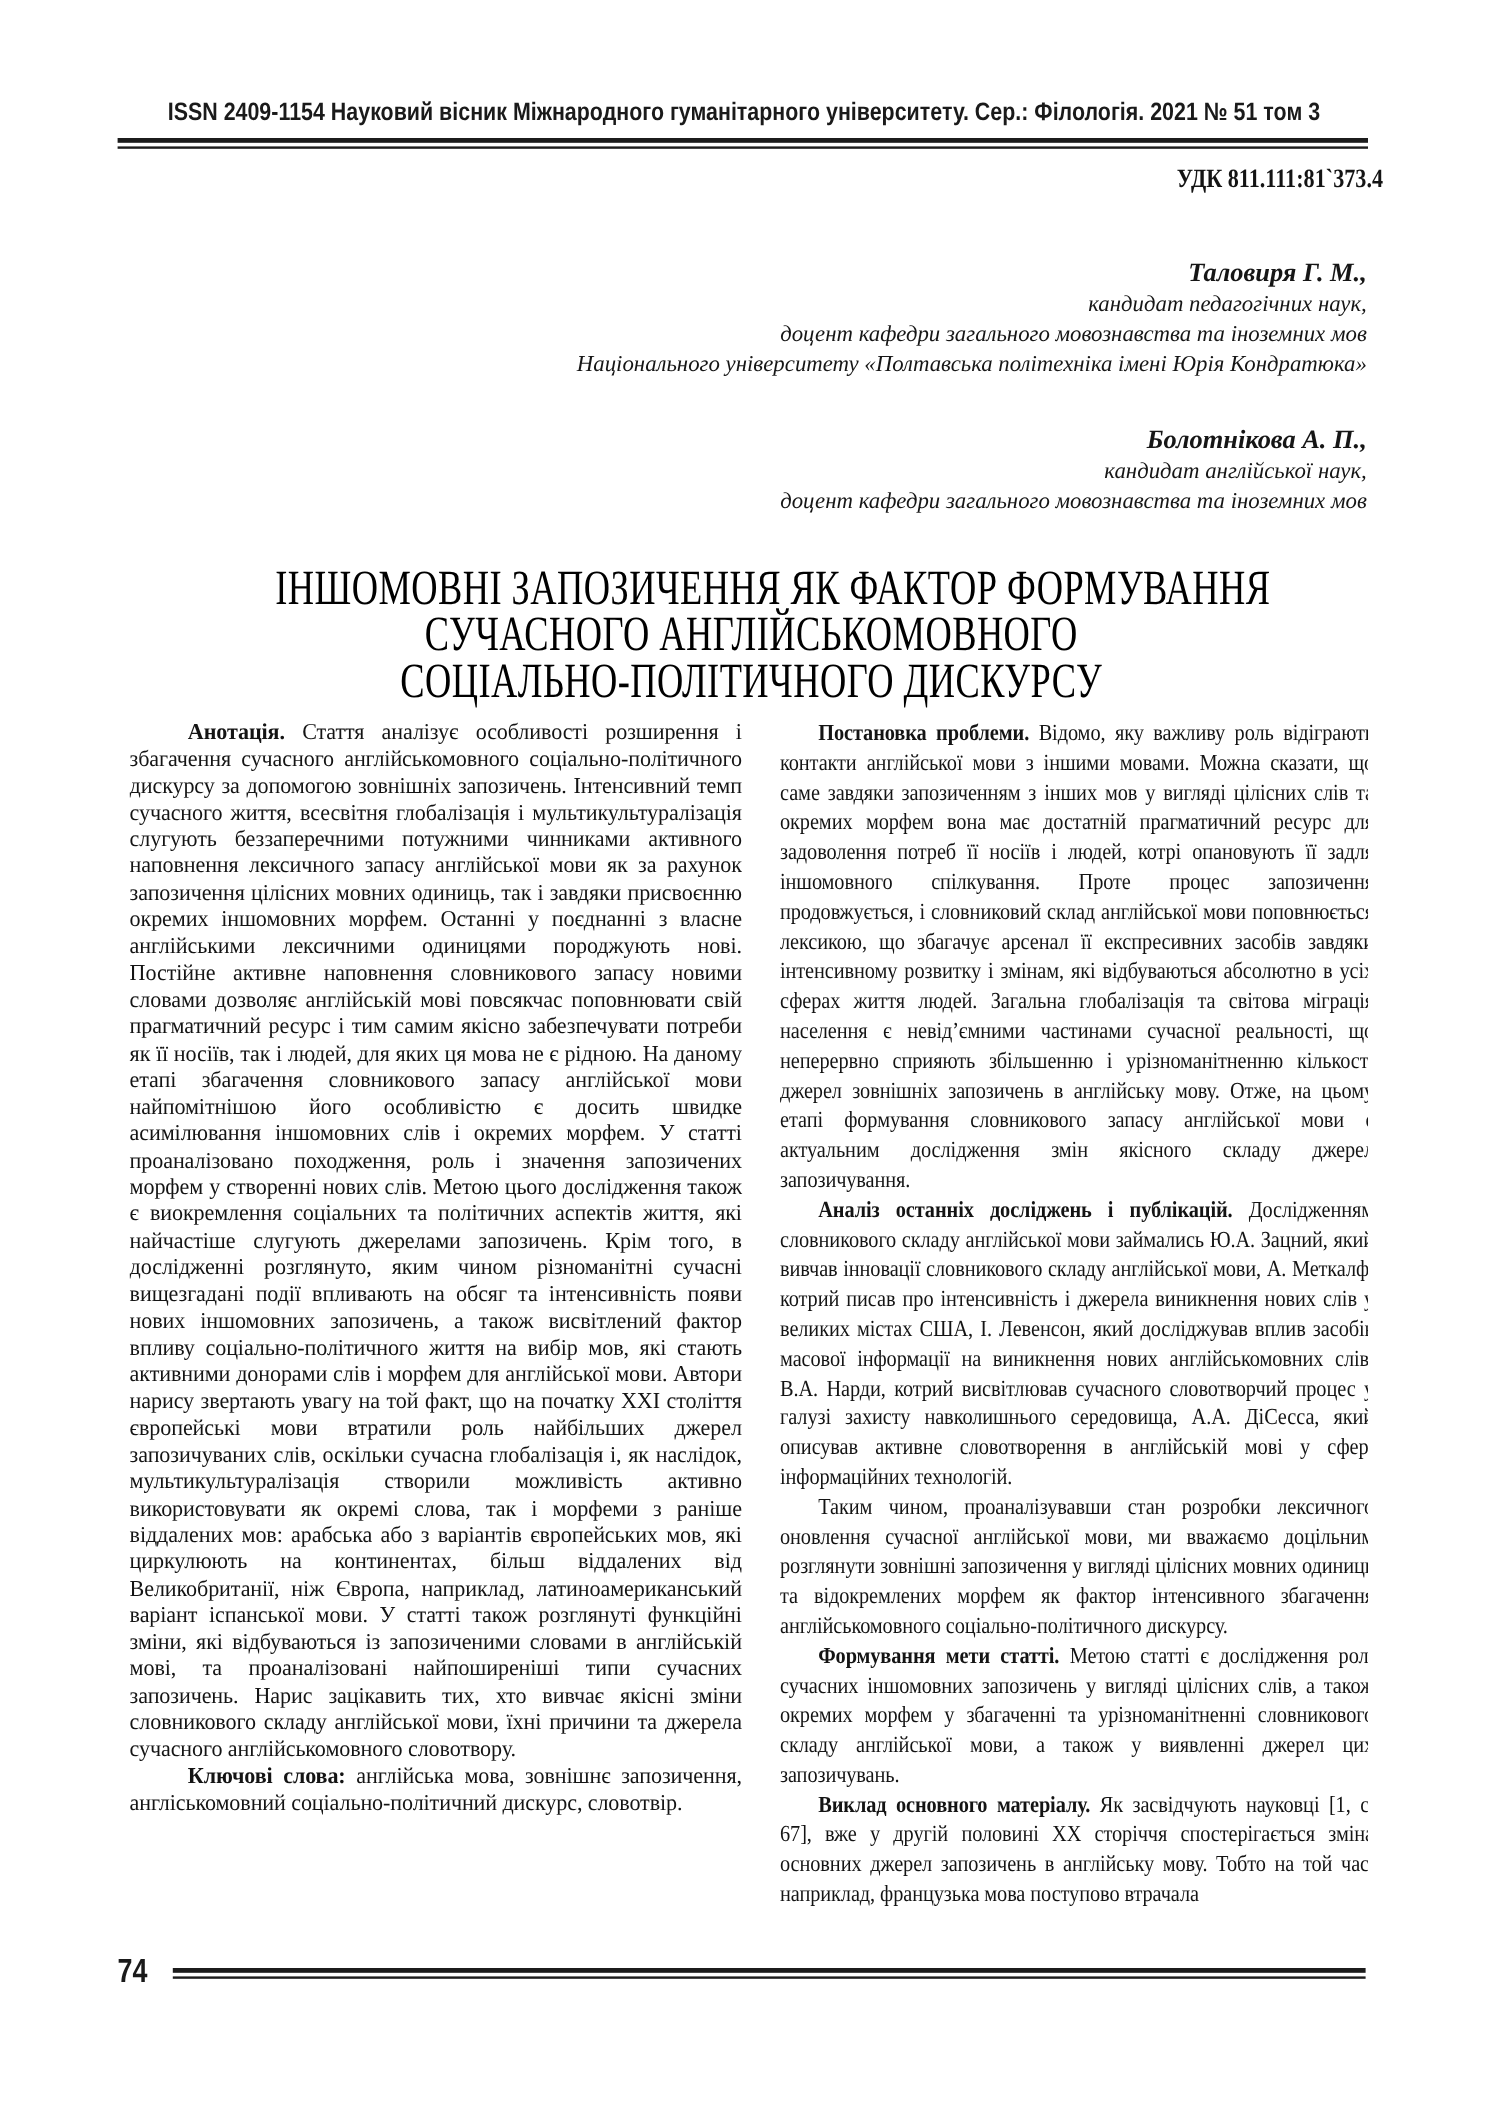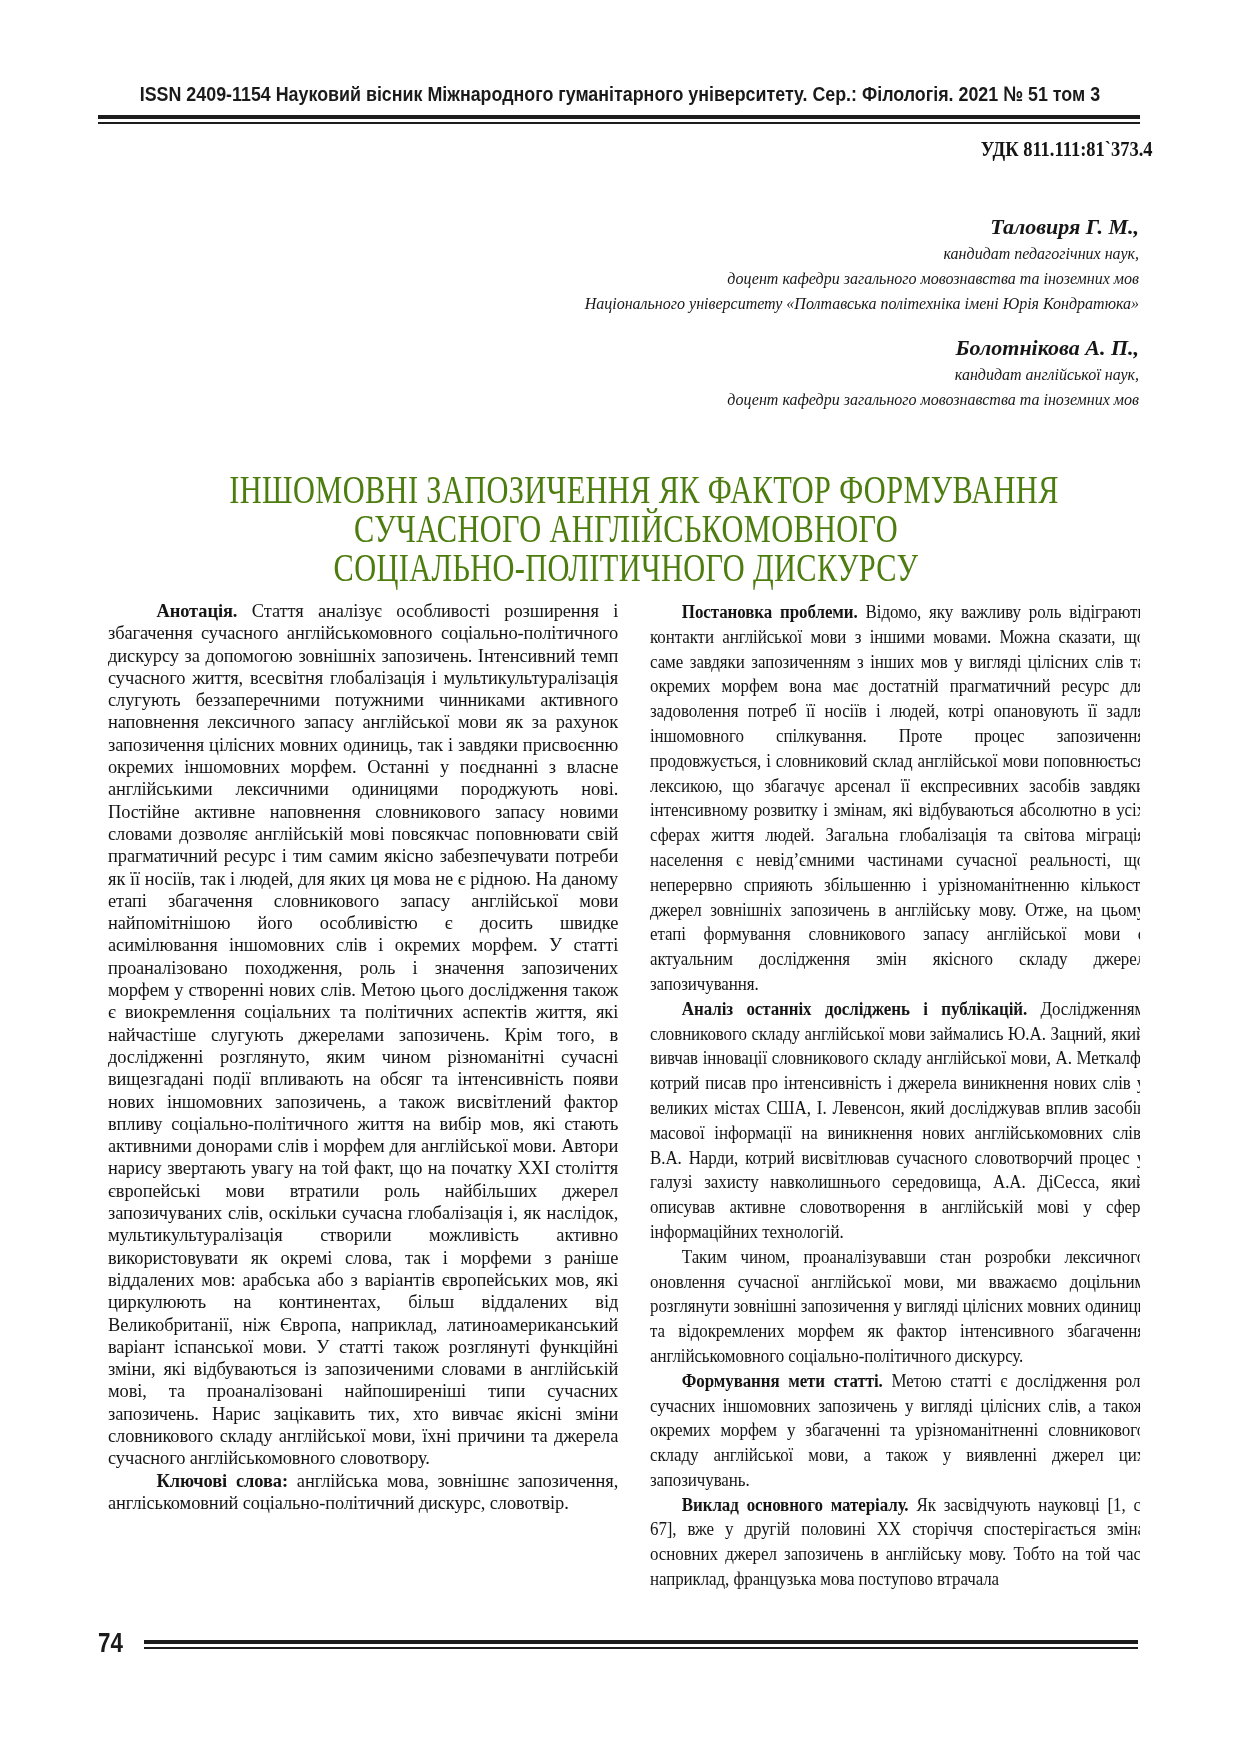--- a/index.html
+++ b/index.html
@@ -35,28 +35,28 @@
     position: absolute; top: 136px; right: 87px;
     font-size: 22px; color: #141414; white-space: nowrap;
   }
   .udc > span { display: inline-block; transform: scaleX(0.84); transform-origin: 100% 50%; font-weight: 600; }
 
   
   .authors {
     position: absolute; top: 213px; right: 101px; left: 100px;
     text-align: right; font-style: italic; color: #161616;
   }
-  .author-block + .author-block { margin-top: 18px; }
+  .author-block + .author-block { margin-top: 36px; }
   .author-name { font-weight: 700; font-size: 22px; line-height: 28px; }
-  .author-line { font-size: 16px; line-height: 25px; }
+  .author-line { font-size: 19px; line-height: 25px; }
 
   
   .article-title {
     position: absolute; top: 470px; left: 90px; right: 78px; margin: 0;
-    text-align: center; font-weight: 400; color: #4d7c0f;
+    text-align: center; font-weight: 400; color: #000000;
   }
   .title-line {
     font-size: 41px; line-height: 39px; letter-spacing: 0.5px;
     transform: scaleX(0.74); transform-origin: 50% 50%;
     white-space: nowrap;
   }
 
   
   .columns {
     position: absolute; top: 600px; left: 108px; right: 100px;

